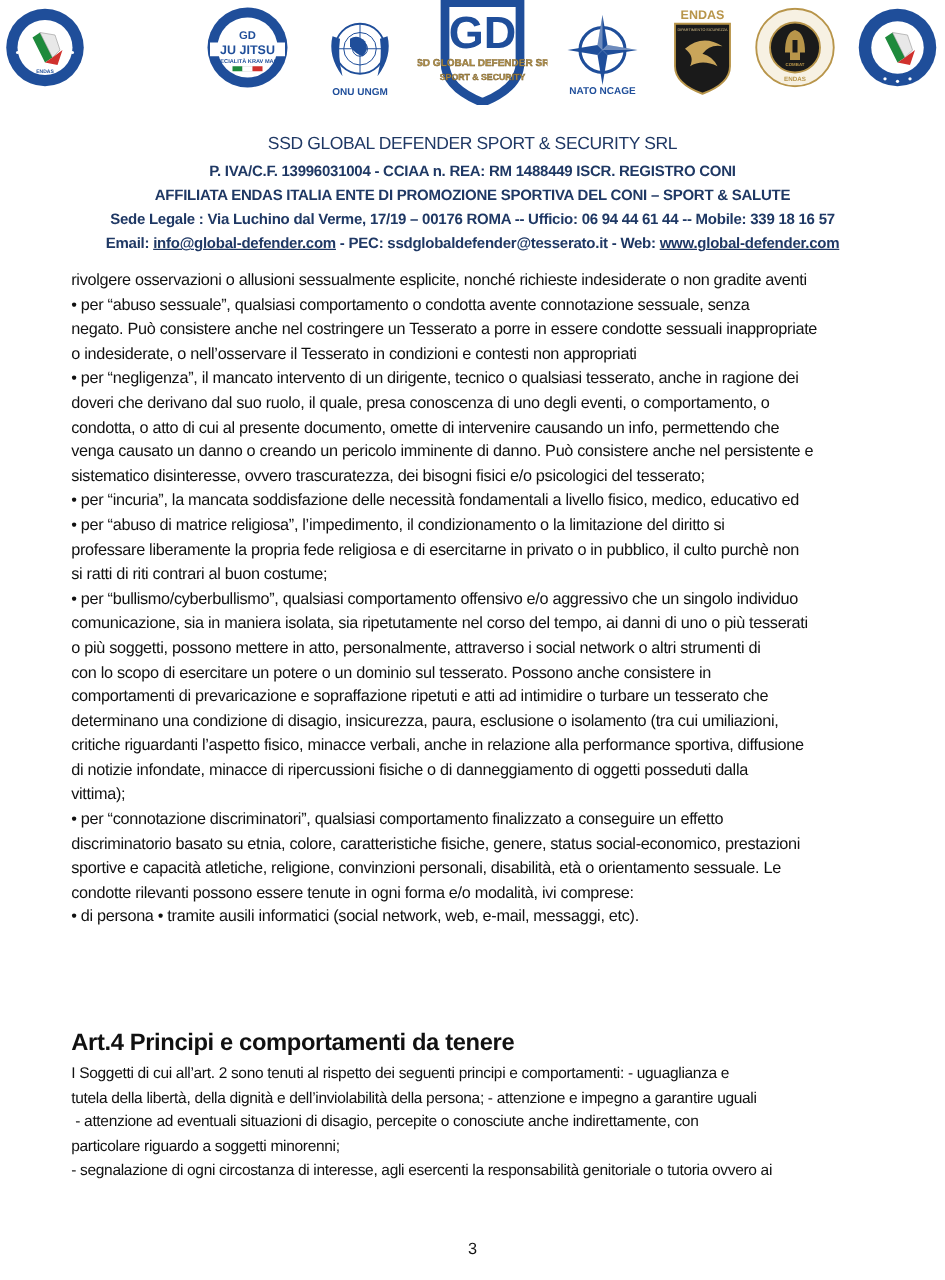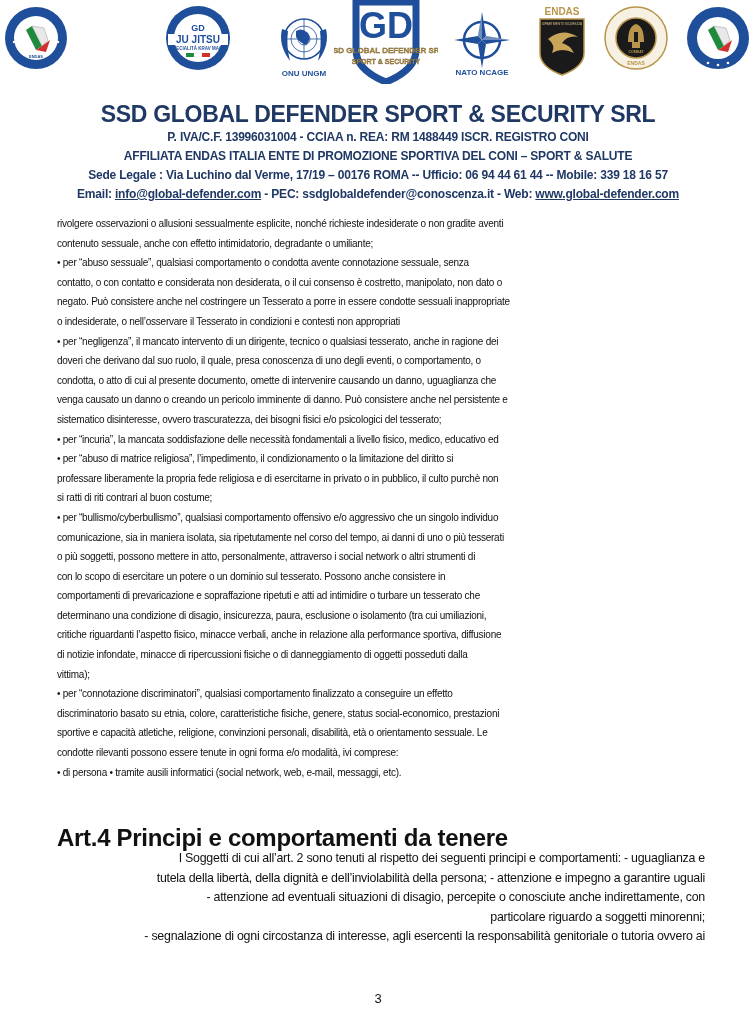--- a/index.html
+++ b/index.html
@@ -32,22 +32,22 @@
     .header {
       position: absolute;
       top: 100px;
       left: 0;
       width: 756px;
       text-align: center;
       color: #1f3864;
       font-family: "Liberation Sans", sans-serif;
     }
     .header .company {
-      font-size: 23px;
-      font-weight: bold;
+      font-size: 14px;
+      font-weight: normal;
       letter-spacing: -0.3px;
       height: 28px;
       line-height: 28px;
     }
     .header .line {
       font-size: 12px;
       font-weight: bold;
       height: 19px;
       line-height: 19px;
       letter-spacing: -0.2px;
@@ -56,54 +56,53 @@
     .header .line a {
       color: #1f3864;
       text-decoration: underline;
     }
     .content {
       position: absolute;
       top: 214px;
       left: 57px;
       width: 648px;
       font-family: "Liberation Sans", sans-serif;
-      font-size: 10px;
+      font-size: 13px;
       line-height: 19.6px;
       color: #111111;
       letter-spacing: -0.25px;
     }
     .content p {
       margin: 0;
       white-space: nowrap;
     }
     .section-title {
       position: absolute;
       top: 824px;
       left: 57px;
-      font-size: 24px;
+      font-size: 19px;
       font-weight: bold;
       color: #111111;
       letter-spacing: -0.3px;
       font-family: "Liberation Sans", sans-serif;
     }
     .content2 {
       position: absolute;
       top: 849px;
       left: 57px;
       width: 648px;
       font-size: 12.4px;
       line-height: 19.6px;
       color: #111111;
       letter-spacing: -0.25px;
       font-family: "Liberation Sans", sans-serif;
     }
     .content2 p {
       margin: 0;
       white-space: nowrap;
-      text-align: right;
     }
     .page-number {
       position: absolute;
       top: 991px;
       left: 0;
       width: 756px;
       text-align: center;
       font-size: 13px;
       color: #111;
       font-family: "Liberation Sans", sans-serif;
@@ -135,21 +134,21 @@
       <text x="36" y="27" font-size="9" text-anchor="middle" fill="#1f4e9a" font-family="Liberation Sans, sans-serif" font-weight="bold">GD</text>
       <rect x="6" y="30" width="60" height="11" fill="#ffffff"></rect>
       <text x="36" y="39" font-size="10" text-anchor="middle" fill="#1f4e9a" font-family="Liberation Sans, sans-serif" font-weight="bold">JU JITSU</text>
       <text x="36" y="46" font-size="4.5" text-anchor="middle" fill="#1f4e9a" font-family="Liberation Sans, sans-serif" font-weight="bold">SPECIALITÀ KRAV MAGA</text>
       <rect x="24" y="49" width="8" height="4" fill="#1e8a3c"></rect>
       <rect x="32" y="49" width="8" height="4" fill="#ffffff" stroke="#ccc" stroke-width="0.3"></rect>
       <rect x="40" y="49" width="8" height="4" fill="#d0312d"></rect>
     </svg>
   </div>
 
-  <div class="logo" style="left:268px;top:6px;width:72px;height:76px;">
+  <div class="logo" style="left:252px;top:6px;width:72px;height:76px;">
     <svg width="64" height="60" viewBox="0 0 64 60">
       <circle cx="32" cy="28" r="20" fill="none" stroke="#1f4e9a" stroke-width="1.5"></circle>
       <circle cx="32" cy="28" r="13" fill="none" stroke="#1f4e9a" stroke-width="0.8"></circle>
       <circle cx="32" cy="28" r="6" fill="none" stroke="#1f4e9a" stroke-width="0.8"></circle>
       <line x1="12" y1="28" x2="52" y2="28" stroke="#1f4e9a" stroke-width="0.8"></line>
       <line x1="32" y1="8" x2="32" y2="48" stroke="#1f4e9a" stroke-width="0.8"></line>
       <path d="M24 20 Q30 16 36 22 Q40 28 34 34 Q28 32 24 26 Z" fill="#1f4e9a"></path>
       <path d="M10 18 Q6 34 18 50 Q14 34 16 20 Z" fill="#1f4e9a"></path>
       <path d="M54 18 Q58 34 46 50 Q50 34 48 20 Z" fill="#1f4e9a"></path>
     </svg>
@@ -211,33 +210,31 @@
       <circle cx="42" cy="57" r="1.3" fill="#fff"></circle>
     </svg>
   </div>
 </div>
 
 <div class="header">
   <div class="company">SSD GLOBAL DEFENDER SPORT &amp; SECURITY SRL</div>
   <div class="line">P. IVA/C.F.  13996031004  -  CCIAA n. REA: RM 1488449   ISCR. REGISTRO CONI</div>
   <div class="line">AFFILIATA ENDAS ITALIA ENTE DI PROMOZIONE SPORTIVA DEL CONI – SPORT &amp; SALUTE</div>
   <div class="line">Sede Legale : Via Luchino dal Verme, 17/19 – 00176  ROMA  -- Ufficio:  06 94 44 61 44 -- Mobile: 339 18 16 57</div>
-  <div class="line"><span>Email: </span><a>info@global-defender.com</a><span> - PEC: ssdglobaldefender@conoscenza.it - Web: </span><a>www.global-defender.com</a></div>
+  <div class="line"><span>Email: </span><a>info@global-defender.com</a><span> - PEC: ssdglobaldefender@tesserato.it - Web: </span><a>www.global-defender.com</a></div>
 </div>
 
 <div class="content">
   <p>rivolgere osservazioni o allusioni sessualmente esplicite, nonché richieste indesiderate o non gradite aventi</p>
-  <p>contenuto sessuale, anche con effetto intimidatorio, degradante o umiliante;</p>
   <p>• per “abuso sessuale”, qualsiasi comportamento o condotta avente connotazione sessuale, senza</p>
-  <p>contatto, o con contatto e considerata non desiderata, o il cui consenso è costretto, manipolato, non dato o</p>
   <p>negato. Può consistere anche nel costringere un Tesserato a porre in essere condotte sessuali inappropriate</p>
   <p>o indesiderate, o nell’osservare il Tesserato in condizioni e contesti non appropriati</p>
   <p>• per “negligenza”, il mancato intervento di un dirigente, tecnico o qualsiasi tesserato, anche in ragione dei</p>
   <p>doveri che derivano dal suo ruolo, il quale, presa conoscenza di uno degli eventi, o comportamento, o</p>
-  <p>condotta, o atto di cui al presente documento, omette di intervenire causando un danno, uguaglianza che</p>
+  <p>condotta, o atto di cui al presente documento, omette di intervenire causando un info, permettendo che</p>
   <p>venga causato un danno o creando un pericolo imminente di danno. Può consistere anche nel persistente e</p>
   <p>sistematico disinteresse, ovvero trascuratezza, dei bisogni fisici e/o psicologici del tesserato;</p>
   <p>• per “incuria”, la mancata soddisfazione delle necessità fondamentali a livello fisico, medico, educativo ed</p>
   <p>• per “abuso di matrice religiosa”, l’impedimento, il condizionamento o la limitazione del diritto si</p>
   <p>professare liberamente la propria fede religiosa e di esercitarne in privato o in pubblico, il culto purchè non</p>
   <p>si ratti di riti contrari al buon costume;</p>
   <p>• per “bullismo/cyberbullismo”, qualsiasi comportamento offensivo e/o aggressivo che un singolo individuo</p>
   <p>comunicazione, sia in maniera isolata, sia ripetutamente nel corso del tempo, ai danni di uno o più tesserati</p>
   <p>o più soggetti, possono mettere in atto, personalmente, attraverso i social network o altri strumenti di</p>
   <p>con lo scopo di esercitare un potere o un dominio sul tesserato. Possono anche consistere in</p>

